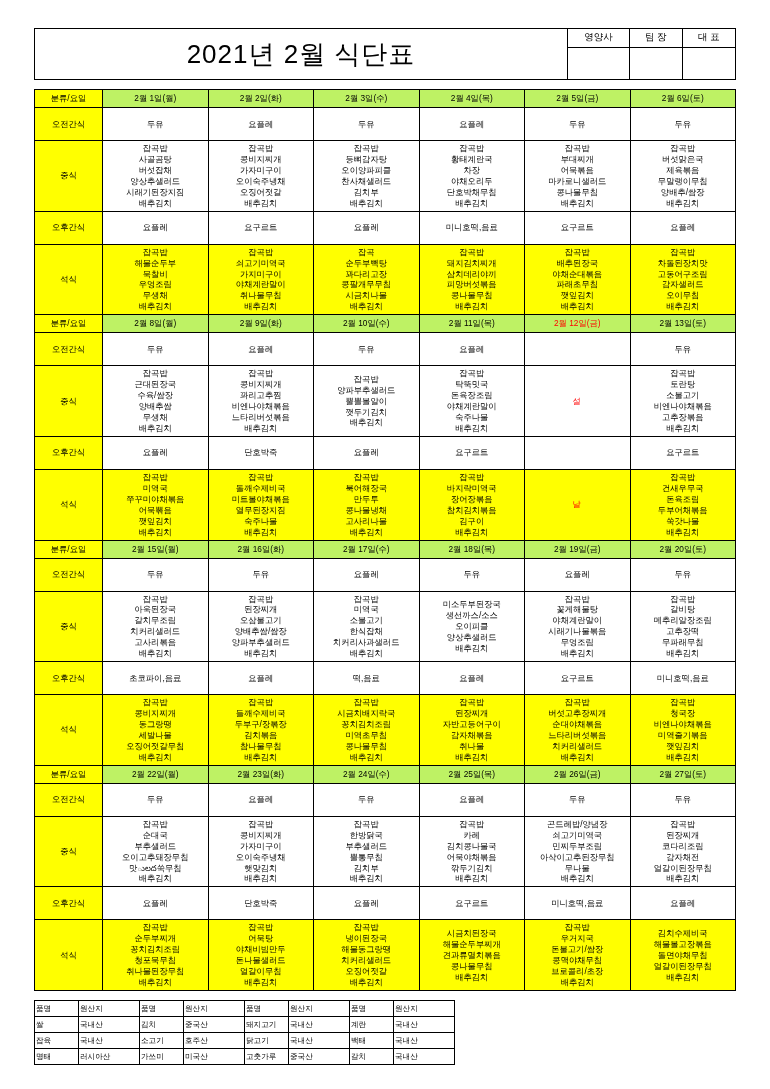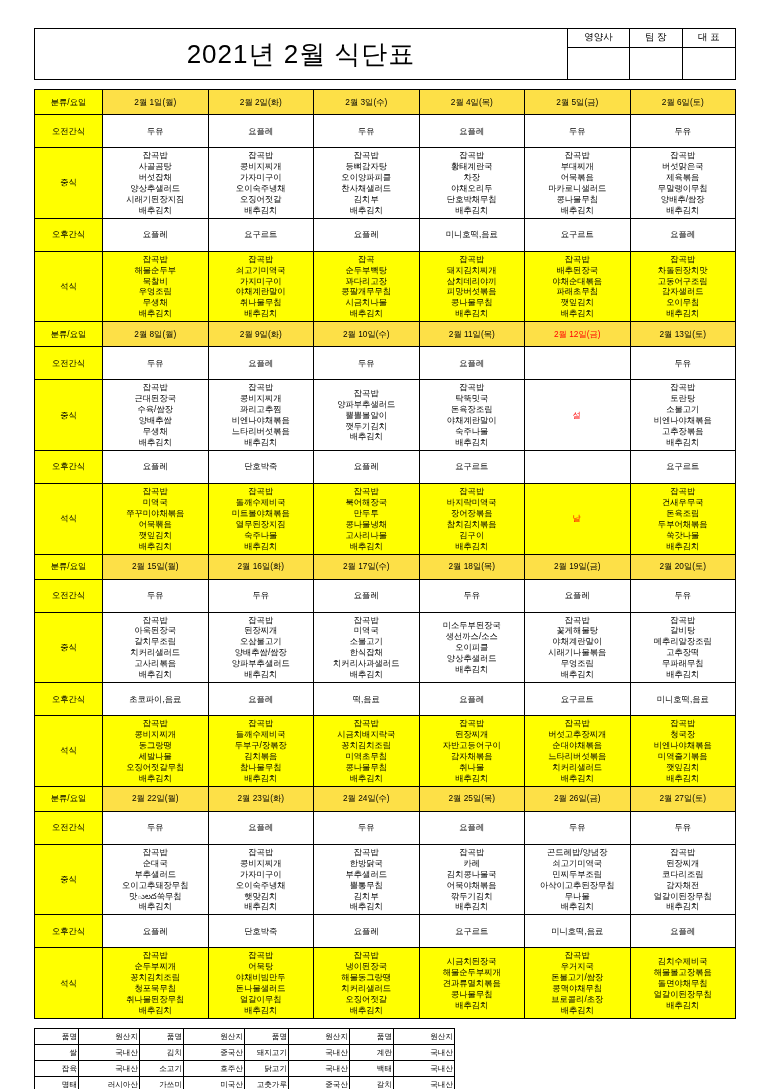--- a/index.html
+++ b/index.html
@@ -63,23 +63,23 @@
     font-size: 8.3px;
     line-height: 1.32;
     padding: 2px 1px;
   }
   td.rowlabel {
     width: 68px;
     font-size: 9px;
     background: #ffff00;
   }
   td.daycell {
-    background: #fde047;
+    background: #bef264;
     font-size: 9px;
-    height: 25px;
+    height: 18px;
   }
   td.daycell.red { color: #ff0000; }
   td.snack { height: 33px; background: #fff; }
   td.meal  { background: #fff; }
   tr.lunch td.rowlabel, tr.dinner td.rowlabel { background: #ffff00; }
   tr.snack-row td.rowlabel { background: #ffff00; }
   td.holiday {
     font-size: 26px;
     color: #ff0000;
     background: #fff;
@@ -97,21 +97,21 @@
     gap: 18px;
   }
   table.origin {
     border-collapse: collapse;
     table-layout: fixed;
     width: 420px;
   }
   table.origin td {
     border: 1px solid #000;
     font-size: 7.6px;
-    text-align: right;
+    text-align: left;
     height: 16px;
     padding: 0 1px;
   }
   table.origin td.lbl { width: 44px; }
   table.origin td.val { width: 61px; }
   .note {
     font-size: 9px;
     line-height: 1.7;
     padding-top: 2px;
     width: 250px;

